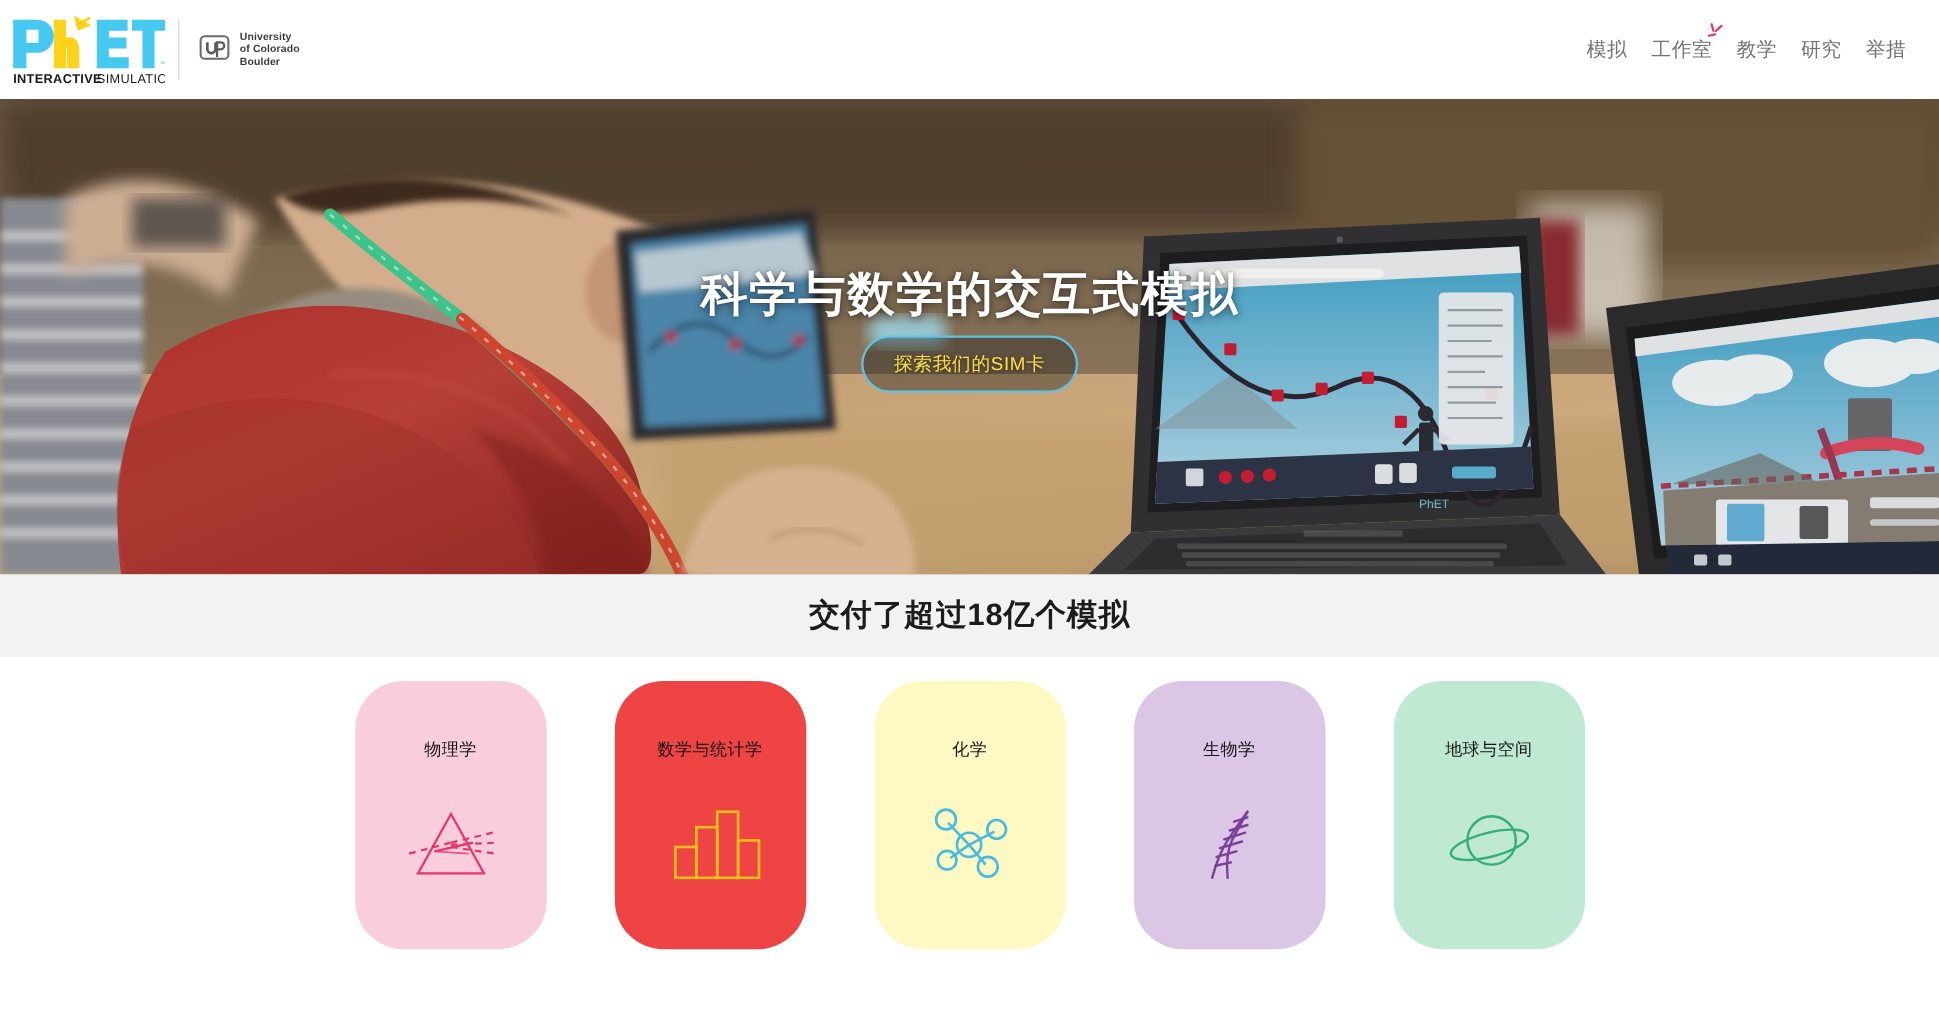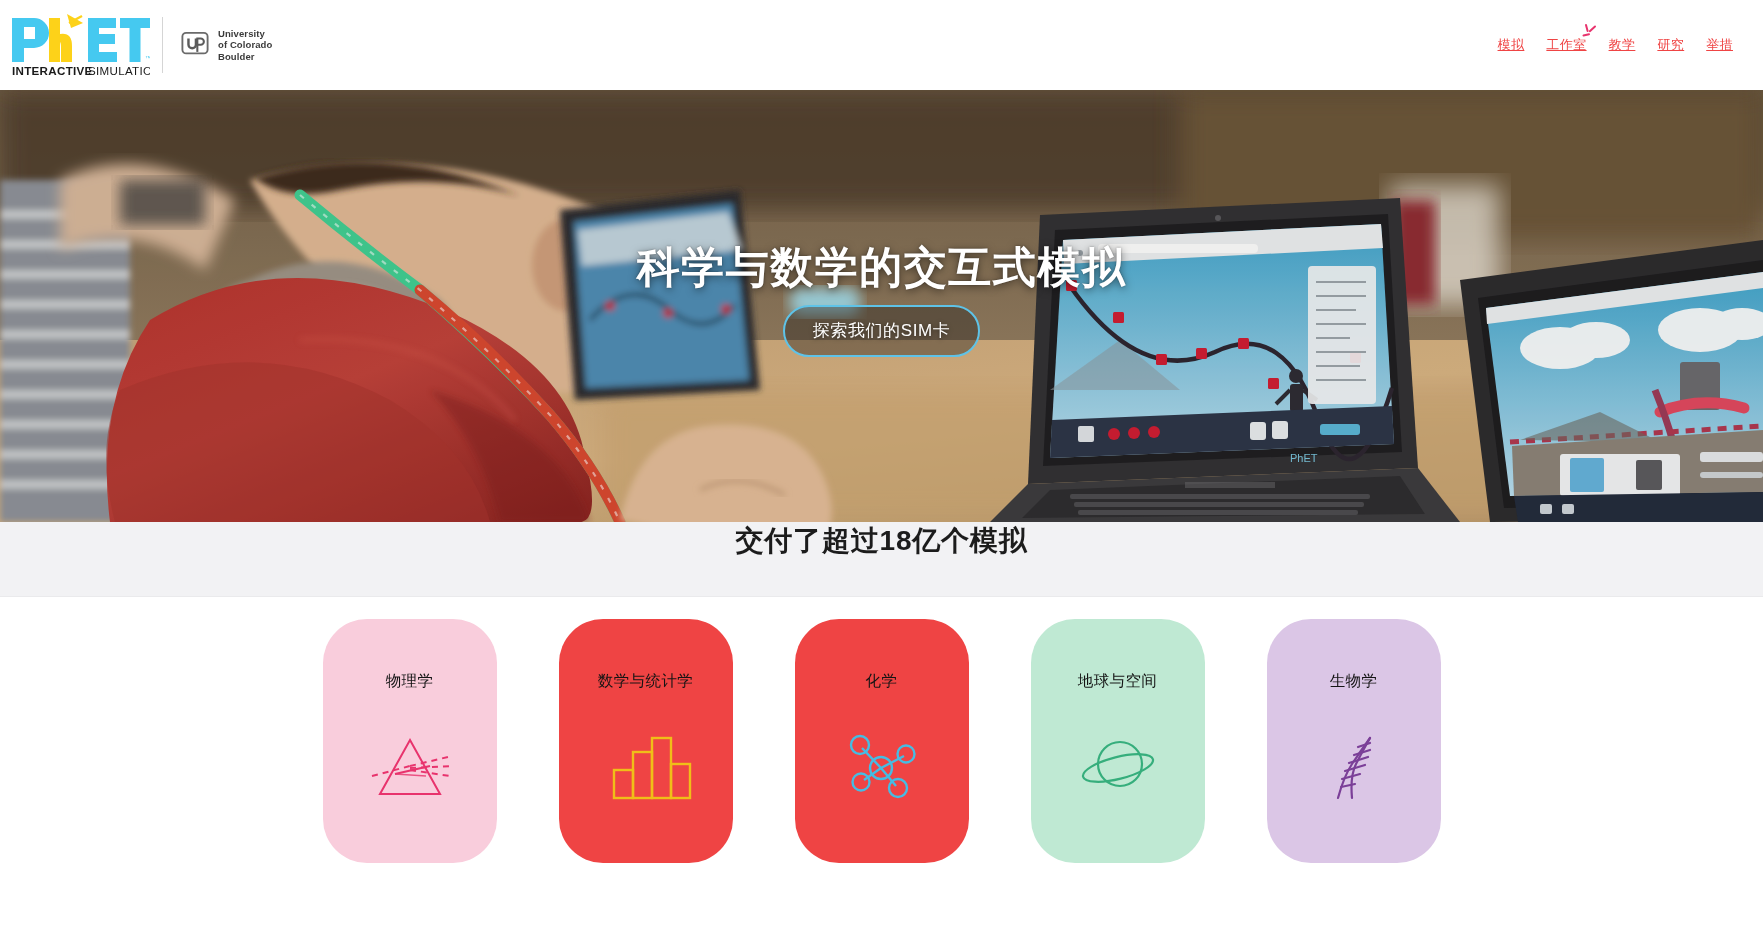--- a/index.html
+++ b/index.html
@@ -45,26 +45,25 @@
 
   
   .nav {
     display: flex;
     align-items: center;
     gap: 22px;
     padding-right: 4px;
   }
   .nav-item {
     position: relative;
-    font-size: 13px;
-    color: #ef4444;
+    font-size: 18px;
+    color: #737373;
     cursor: pointer;
     letter-spacing: .4px;
     white-space: nowrap;
-    text-decoration: underline;
   }
   .sparkle {
     position: absolute;
     top: -13px; right: -13px;
     width: 20px; height: 18px;
     pointer-events: none;
   }
 
   
   .hero {
@@ -92,37 +91,37 @@
   .hero-title {
     font-size: 43px;
     font-weight: bold;
     color: #ffffff;
     letter-spacing: 1.5px;
     text-shadow: 0 2px 9px rgba(0,0,0,.52), 0 0 2px rgba(0,0,0,.4);
     white-space: nowrap;
   }
   .hero-cta {
     font-size: 17px;
-    color: #ffffff;
+    color: #fde047;
     background: rgba(40,36,32,0.42);
     border: 2.4px solid #5ec3e8;
     border-radius: 30px;
     padding: 12px 28px 13px;
     cursor: pointer;
     letter-spacing: .6px;
     text-shadow: 0 1px 4px rgba(0,0,0,.5);
     white-space: nowrap;
   }
 
   
   .stats {
     height: 75px;
     background: #f2f2f4;
     display: flex;
-    align-items: flex-start;
+    align-items: center;
     justify-content: center;
     border-bottom: 1px solid #eaeaec;
   }
   .stats-text {
     font-size: 28px;
     font-weight: bold;
     color: #1c1c1c;
     letter-spacing: .8px;
   }
 
@@ -462,60 +461,60 @@
     <div class="card-icon">
       <svg viewBox="0 0 92 80" width="92" height="80">
         <rect x="14" y="44" width="19" height="28" fill="none" stroke="#F0BE18" stroke-width="2.4"></rect>
         <rect x="33" y="26" width="19" height="46" fill="none" stroke="#F0BE18" stroke-width="2.4"></rect>
         <rect x="52" y="12" width="19" height="60" fill="none" stroke="#F0BE18" stroke-width="2.4"></rect>
         <rect x="71" y="38" width="19" height="34" fill="none" stroke="#F0BE18" stroke-width="2.4"></rect>
       </svg>
     </div>
   </div>
 
-  <div class="card" style="background:#ef4444">
+  <div class="card" style="background:#fef9c3">
     <div class="card-label">化学</div>
     <div class="card-icon">
       <svg viewBox="0 0 92 80" width="92" height="80">
         <g stroke="#46BCE3" stroke-width="2.4" fill="none">
           <path d="M26 22 L45 42"></path>
           <path d="M45 42 L68 30"></path>
           <path d="M45 42 L28 54"></path>
           <path d="M45 42 L60 60"></path>
           <circle cx="45" cy="42" r="11"></circle>
           <circle cx="24" cy="19" r="9"></circle>
           <circle cx="70" cy="28" r="8.5"></circle>
           <circle cx="25" cy="56" r="8.5"></circle>
           <circle cx="62" cy="62" r="9"></circle>
         </g>
       </svg>
     </div>
   </div>
 
-  <div class="card" style="background:#BFE9D3">
-    <div class="card-label">地球与空间</div>
-    <div class="card-icon">
-      <svg viewBox="0 0 92 80" width="92" height="80">
-        <circle cx="48" cy="38" r="22" fill="none" stroke="#36AE7C" stroke-width="2.2"></circle>
-        <ellipse cx="46" cy="42" rx="36" ry="11" fill="none" stroke="#36AE7C" stroke-width="2.2" transform="rotate(-14 46 42)"></ellipse>
-      </svg>
-    </div>
-  </div>
-
   <div class="card" style="background:#DBC6E6">
     <div class="card-label">生物学</div>
     <div class="card-icon">
       <svg viewBox="0 0 92 80" width="92" height="80">
         <g stroke="#7B3F98" stroke-width="2.2" fill="none" stroke-linecap="round">
           <path d="M30 72 q6 -22 14 -34 q8 -12 18 -26"></path>
           <path d="M44 72 q-2 -22 4 -34 q6 -12 14 -26"></path>
           <path d="M33 61 L47 58"></path>
           <path d="M34 53 L52 48"></path>
           <path d="M37 45 L57 39"></path>
           <path d="M41 37 L60 31"></path>
           <path d="M46 29 L62 24"></path>
           <path d="M50 21 L62 17"></path>
         </g>
       </svg>
     </div>
   </div>
 
+  <div class="card" style="background:#BFE9D3">
+    <div class="card-label">地球与空间</div>
+    <div class="card-icon">
+      <svg viewBox="0 0 92 80" width="92" height="80">
+        <circle cx="48" cy="38" r="22" fill="none" stroke="#36AE7C" stroke-width="2.2"></circle>
+        <ellipse cx="46" cy="42" rx="36" ry="11" fill="none" stroke="#36AE7C" stroke-width="2.2" transform="rotate(-14 46 42)"></ellipse>
+      </svg>
+    </div>
+  </div>
+
 </div>
 
 </body></html>

